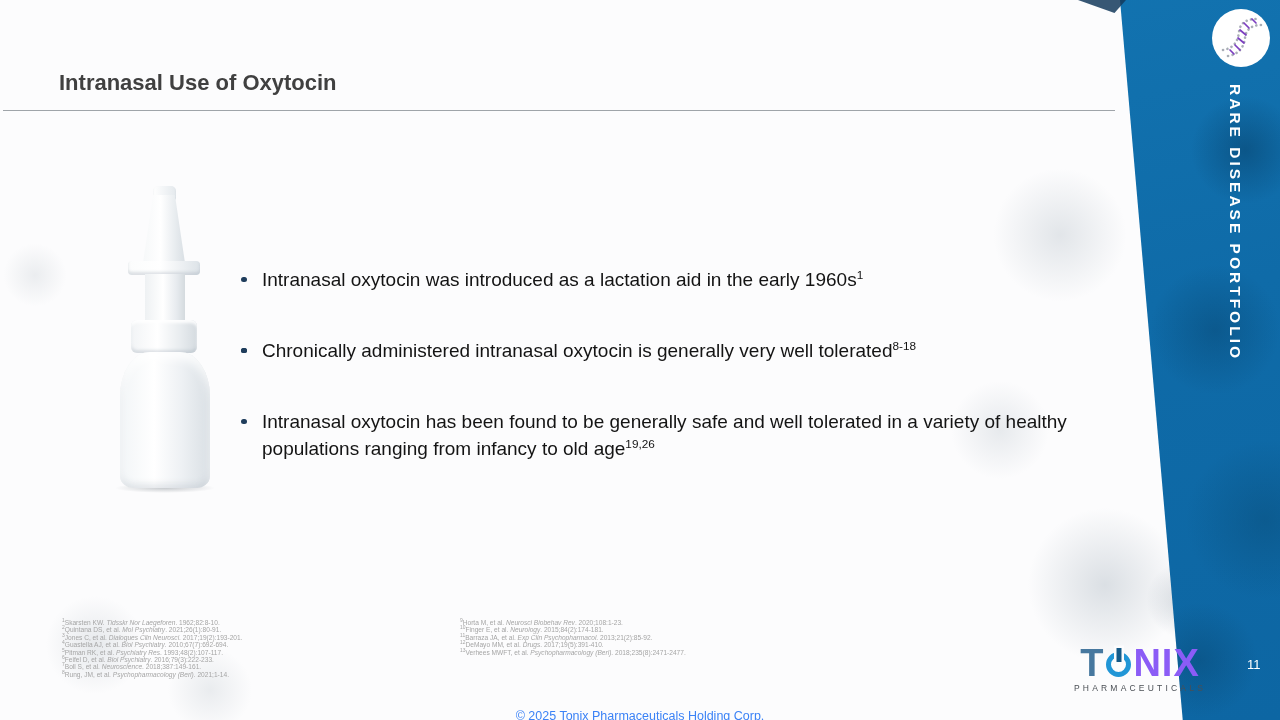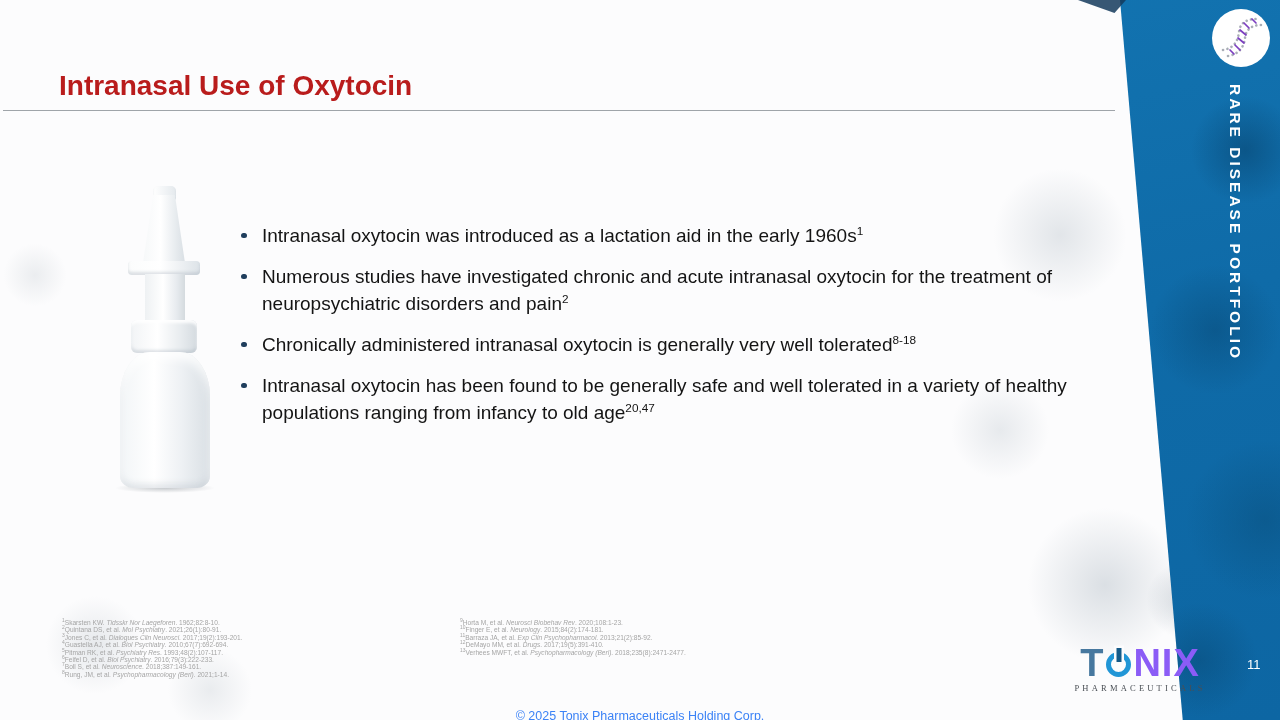--- a/index.html
+++ b/index.html
@@ -35,21 +35,21 @@
   
   .dna-badge { position:absolute; left:1211px; top:8px; width:60px; height:60px; }
 
   
   .band-text { position:absolute; left:1226px; top:84px; writing-mode:vertical-rl;
     color:#ffffff; font-size:15.5px; font-weight:700; letter-spacing:3px; white-space:nowrap; }
 
   .page-number { position:absolute; left:1247px; top:657px; color:#ffffff; font-size:13px; }
 
   
-  .title { position:absolute; left:59px; top:70px; font-size:28px; font-weight:700; color:#b91c1c; }
+  .title { position:absolute; left:59px; top:70px; font-size:22px; font-weight:700; color:#404040; }
   .title-rule { position:absolute; left:3px; top:110px; width:1112px; height:1px; background:#9fa4a9; }
 
   
   .bottle { position:absolute; left:115px; top:186px; width:100px; height:308px; }
   .bottle div { position:absolute; }
   .bottle-tipcap { left:38px; top:0; width:23px; height:14px; border-radius:5px 5px 2px 2px;
     background:linear-gradient(90deg,#ffffff,#e4e9ed); box-shadow:inset 0 -2px 2px rgba(170,180,188,.35); }
   .bottle-cone { left:28px; top:9px; width:42px; height:68px;
     clip-path:polygon(24% 0, 76% 0, 100% 100%, 0 100%);
     background:linear-gradient(90deg,#f6f8f9 0%,#ffffff 42%,#e9edf0 75%,#d9dfe4 100%); }
@@ -64,21 +64,21 @@
     border-radius:30px 30px 14px 14px / 44px 44px 12px 12px;
     background:linear-gradient(90deg,#f2f5f7 0%,#ffffff 38%,#eef1f4 68%,#d9dfe4 100%);
     box-shadow:inset 0 8px 8px rgba(255,255,255,.8), inset 0 -4px 6px rgba(170,180,190,.30); }
   .bottle-shadow { left:0; top:297px; width:100px; height:10px; border-radius:50%;
     background:radial-gradient(ellipse closest-side, rgba(120,128,135,.40), rgba(120,128,135,0)); }
 
   
   .content { position:absolute; left:238px; top:222px; width:832px; color:#141414;
     font-size:19px; line-height:27px; list-style:none; }
   .content li { position:relative; margin-bottom:14px; }
-  .content li.b1 { padding-left:24px; }
+  .content li.b1 { padding-left:24px;margin-top:44px; }
   .content li.b2 { margin-left:39px; padding-left:23px; }
   .b1 > .marker { position:absolute; left:3px; top:10.5px; width:5.5px; height:5.5px;
     border-radius:50%; background:#1f3d5c; }
   .b2 > .marker { position:absolute; left:0; top:9px; width:9px; height:9px;
     border-radius:50%; border:1.6px solid #2b72b8; background:transparent; }
   .content sup { font-size:62%; line-height:0; }
 
   
   .refs { position:absolute; top:619px; color:#a5a5a5; font-size:6.6px; line-height:7.4px; }
   .refs-left { left:62px; width:370px; }
@@ -92,21 +92,21 @@
   
   .logo { position:absolute; left:1070px; top:646px; width:140px; text-align:center; }
   .logo-word { display:flex; align-items:center; justify-content:center;
     font-weight:700; font-size:38px; letter-spacing:1px; line-height:34px; }
   .logo-t { color:#47789f; }
   .logo-nix { color:#8b5cf6; }
   .power-o { display:inline-block; position:relative; width:25px; height:25px;
     border:5px solid #2196d6; border-radius:50%; margin:0 2px; top:1px; }
   .power-o .stem { position:absolute; left:50%; top:-9px; transform:translateX(-50%);
     width:5px; height:14px; background:#155a88; box-shadow:0 0 0 2.5px #fcfcfd; }
-  .logo-sub { margin-top:3px; font-size:8.5px; letter-spacing:3.2px; color:#4a4f55; font-weight:400;font-family:Liberation Serif, serif; }
+  .logo-sub { margin-top:3px; font-size:8.5px; letter-spacing:3.2px; color:#4a4f55; font-weight:400; }
 </style>
 </head>
 <body>
 
 <div class="slide">
 
   <div class="bg-molecules"></div>
 
   <div class="band"></div>
   <div class="band-top-wedge"></div>
@@ -141,23 +141,23 @@
     <div class="bottle-cone"></div>
     <div class="bottle-flange"></div>
     <div class="bottle-neck"></div>
     <div class="bottle-collar"></div>
     <div class="bottle-shadow"></div>
     <div class="bottle-body"></div>
   </figure>
 
   <ul class="content">
       <li class="b1"><span class="marker"></span><span>Intranasal oxytocin was introduced as a lactation aid in the early 1960s<sup>1</sup></span></li>
-      <li class="b1"><span class="marker"></span><span>Numerous studies have investigated chronic and acute intranasal oxytocin for the treatment of neuropsychiatric disorders and pain<sup>2</sup></span></li>
+      <li class="b1"><span class="marker"></span></li>
       <li class="b1"><span class="marker"></span><span>Chronically administered intranasal oxytocin is generally very well tolerated<sup>8-18</sup></span></li>
-      <li class="b1"><span class="marker"></span><span>Intranasal oxytocin has been found to be generally safe and well tolerated in a variety of healthy populations ranging from infancy to old age<sup>20,47</sup></span></li>
+      <li class="b1"><span class="marker"></span><span>Intranasal oxytocin has been found to be generally safe and well tolerated in a variety of healthy populations ranging from infancy to old age<sup>19,26</sup></span></li>
     </ul>
 
   <div class="refs refs-left">
       <div class="ref-line"><sup>1</sup>Skarsten KW. <i>Tidsskr Nor Laegeforen</i>. 1962;82:8-10.</div>
       <div class="ref-line"><sup>2</sup>Quintana DS, et al. <i>Mol Psychiatry</i>. 2021;26(1):80-91.</div>
       <div class="ref-line"><sup>3</sup>Jones C, et al. <i>Dialogues Clin Neurosci</i>. 2017;19(2):193-201.</div>
       <div class="ref-line"><sup>4</sup>Guastella AJ, et al. <i>Biol Psychiatry</i>. 2010;67(7):692-694.</div>
       <div class="ref-line"><sup>5</sup>Pitman RK, et al. <i>Psychiatry Res</i>. 1993;48(2):107-117.</div>
       <div class="ref-line"><sup>6</sup>Feifel D, et al. <i>Biol Psychiatry</i>. 2016;79(3):222-233.</div>
       <div class="ref-line"><sup>7</sup>Boll S, et al. <i>Neuroscience</i>. 2018;387:149-161.</div>

